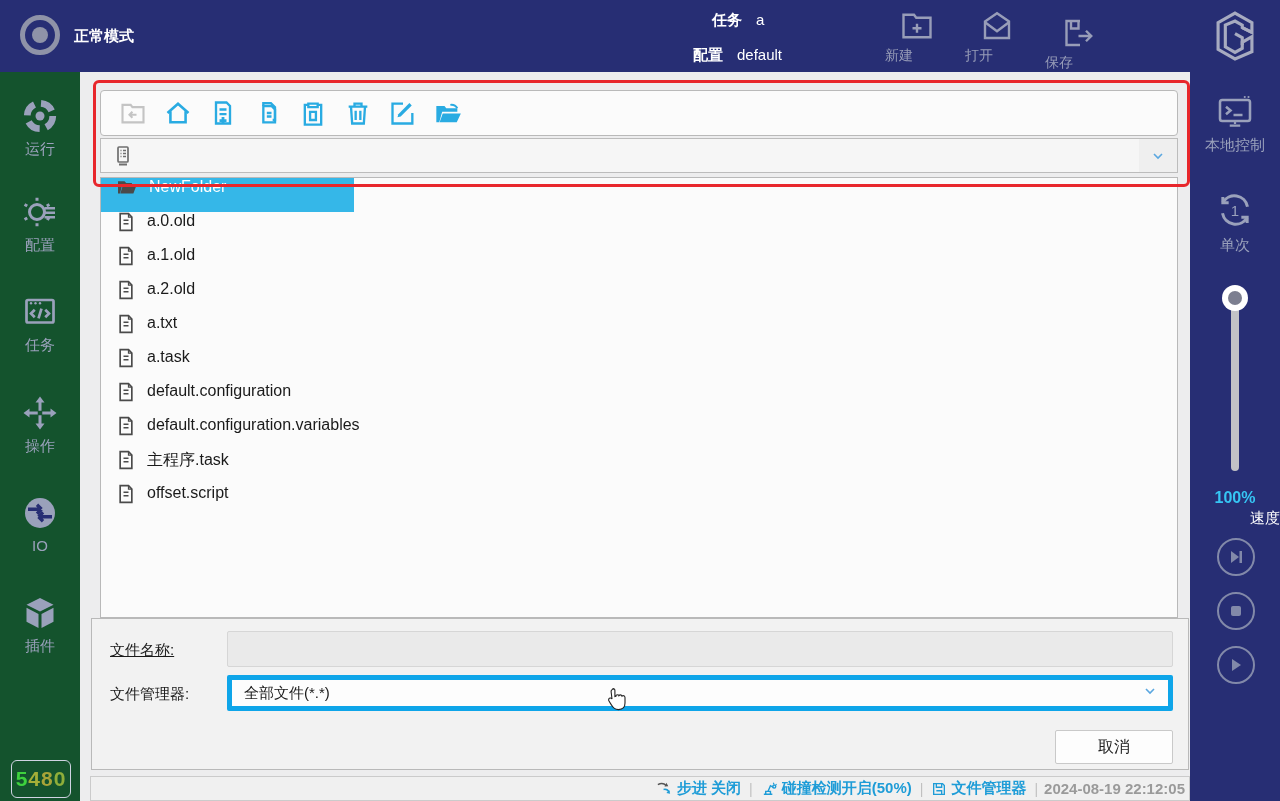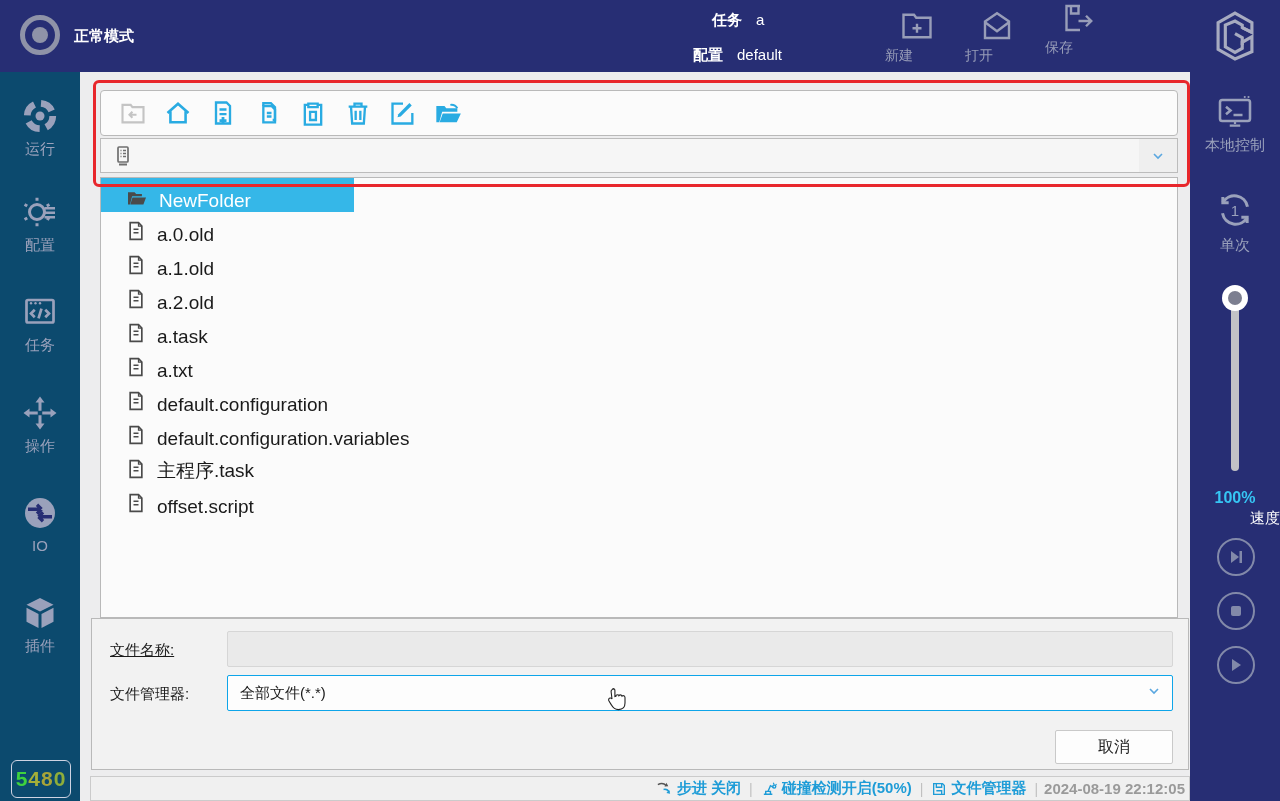--- a/index.html
+++ b/index.html
@@ -13,21 +13,21 @@
   .mode-dot { position:absolute; left:7px; top:7px; width:16px; height:16px; background:#8f93a8; border-radius:50%; }
   .mode-label { position:absolute; left:74px; top:27px; color:#ffffff; font-size:15px; font-weight:bold; }
   .hdr-kv { position:absolute; color:#ffffff; font-size:15px; }
   .hdr-kv .k { font-weight:bold; margin-right:14px; }
   .hdr-action { position:absolute; top:0; width:64px; cursor:pointer; }
   .hdr-action svg { display:block; margin:0 auto; }
   .hdr-action .lbl { display:block; margin-top:3px; color:#989db8; font-size:14px; }
   .logo { position:absolute; right:16px; top:7px; }
 
   
-  .sidebar-left { position:absolute; left:0; top:72px; width:80px; height:729px; background:#0c4a6e; }
+  .sidebar-left { position:absolute; left:0; top:72px; width:80px; height:729px; background:#14532d; }
   .sidebar-right { position:absolute; right:0; top:72px; width:90px; height:729px; background:#272e74; }
   .nav-item { position:absolute; left:0; width:100%; text-align:center; color:#9aa1bb; cursor:pointer; }
   .nav-item svg { display:block; margin:0 auto; }
   .nav-item .lbl { display:block; margin-top:6px; font-size:15px; }
   .counter-box { position:absolute; left:11px; top:688px; width:60px; height:38px; border:1px solid #cfd3e2; border-radius:6px;
     display:flex; align-items:center; justify-content:center; font-size:21px; font-weight:bold; letter-spacing:1px; }
 
   
   .slider-track { position:absolute; left:41px; top:219px; width:8px; height:180px; background:#c2c2c6; border-radius:4px; }
   .slider-knob { position:absolute; left:32px; top:213px; width:26px; height:26px; background:#ffffff; border-radius:50%;
@@ -46,30 +46,30 @@
   .tb-btn { width:45px; height:40px; display:flex; align-items:center; justify-content:center; cursor:pointer; }
 
   .fm-pathbar { position:absolute; left:100px; top:138px; width:1078px; height:35px; background:#f6f6f6;
      border:1px solid #bcbcbc; display:flex; align-items:center; }
   .path-icon { margin-left:10px; }
   .path-text { flex:1; font-size:14px; color:#333; padding-left:10px; }
   .path-drop { width:38px; height:33px; background:#efefef; display:flex; align-items:center; justify-content:center; cursor:pointer; }
 
   .fm-list { position:absolute; left:100px; top:177px; width:1078px; height:441px; background:#fbfbfb;
      border:1px solid #b9b9b9; overflow:hidden; }
-  .file-row { display:flex; align-items:flex-end; height:34px; padding-left:26px; cursor:pointer; font-size:19px; color:#1a1a1a; }
+  .file-row { display:flex; align-items:flex-start; height:34px; padding-left:16px; cursor:pointer; font-size:16px; color:#1a1a1a; }
   .file-row svg { margin-right:12px; flex:none; }
   .file-row.selected { background:#35b7e8; color:#ffffff; width:253px; }
 
   .fm-form { position:absolute; left:91px; top:618px; width:1098px; height:152px; background:#f2f2f2; border:1px solid #b9b9b9; }
   .form-label { position:absolute; left:18px; font-size:15px; color:#1a1a1a; }
   .filename-input { position:absolute; left:135px; top:12px; width:946px; height:36px; background:#eaeaea;
      border:1px solid #d6d6d6; border-radius:2px; font-size:15px; padding:0 10px; color:#1a1a1a; }
   .filetype-select { position:absolute; left:135px; top:56px; width:946px; height:36px; background:#fdfdfd;
-     border:1px solid #0ea5e9; border-radius:2px; display:flex; align-items:center; cursor:pointer; }
+     border:5px solid #0ea5e9; border-radius:2px; display:flex; align-items:center; cursor:pointer; }
   .filetype-select .val { flex:1; font-size:15px; color:#1a1a1a; padding-left:12px; }
   .filetype-select .drop { width:36px; text-align:center; }
   .cancel-btn { position:absolute; left:963px; top:111px; width:118px; height:34px; background:#fdfdfd;
      border:1px solid #c9c9c9; border-radius:2px; font-size:16px; color:#222; cursor:pointer; }
 
   
   .annotation { position:absolute; left:93px; top:80px; width:1097px; height:107px; border:3px solid #e8272c;
      border-radius:6px; pointer-events:none; z-index:50; }
 
   
@@ -107,21 +107,21 @@
     </svg>
     <span class="lbl">新建</span>
   </div>
   <div class="hdr-action" style="left:965px; top:8px;">
     <svg width="36" height="36" viewBox="0 0 24 24" fill="none" stroke="#989db8" stroke-width="1.6">
       <path d="M4 9 L12 3.5 L20 9 v11 H4 z"></path>
         <path d="M4 9.5 l8 6 l8 -6"></path>
     </svg>
     <span class="lbl">打开</span>
   </div>
-  <div class="hdr-action" style="left:1045px; top:0;">
+  <div class="hdr-action" style="left:1045px; top:15px;">
     <svg width="36" height="36" viewBox="0 0 24 24" fill="none" stroke="#989db8" stroke-width="1.6">
       <path d="M14 4 H5 v16 h9"></path>
         <path d="M8 4 v5 h5 v-5"></path>
         <path d="M13 14 h8 M18 10.5 L21.5 14 L18 17.5"></path>
     </svg>
     <span class="lbl">保存</span>
   </div>
 
   <svg class="logo" width="58" height="58" viewBox="0 0 24 24" fill="none" stroke="#a7abc0" stroke-width="1.3">
     <path d="M12 2.5 L19 6.5 v4 l-4 -2 v-1 l-3 -1.7 L8 7.5 v9 l4 2.3 3 -1.7 v-2.5 l4 -2.3 v6.2 L12 21.5 L5 17.5 v-11 z"></path>
@@ -334,29 +334,29 @@
           <path d="M7 10 h6 M7 14 h6" stroke-width="1.8"></path>
         </svg></span>
     <span class="fname">a.2.old</span>
   </div>
     <div class="file-row">
     <span class="icon-slot"><svg width="18" height="20" viewBox="0 0 20 24" fill="none" stroke="#4a4a4a" stroke-width="2">
           <path d="M3 2 h10 l4 4 v16 H3 z"></path>
           <path d="M13 2 v4 h4" stroke-width="1.5"></path>
           <path d="M7 10 h6 M7 14 h6" stroke-width="1.8"></path>
         </svg></span>
+    <span class="fname">a.txt</span>
+  </div>
+    <div class="file-row">
+    <span class="icon-slot"><svg width="18" height="20" viewBox="0 0 20 24" fill="none" stroke="#4a4a4a" stroke-width="2">
+          <path d="M3 2 h10 l4 4 v16 H3 z"></path>
+          <path d="M13 2 v4 h4" stroke-width="1.5"></path>
+          <path d="M7 10 h6 M7 14 h6" stroke-width="1.8"></path>
+        </svg></span>
     <span class="fname">a.task</span>
-  </div>
-    <div class="file-row">
-    <span class="icon-slot"><svg width="18" height="20" viewBox="0 0 20 24" fill="none" stroke="#4a4a4a" stroke-width="2">
-          <path d="M3 2 h10 l4 4 v16 H3 z"></path>
-          <path d="M13 2 v4 h4" stroke-width="1.5"></path>
-          <path d="M7 10 h6 M7 14 h6" stroke-width="1.8"></path>
-        </svg></span>
-    <span class="fname">a.txt</span>
   </div>
     <div class="file-row">
     <span class="icon-slot"><svg width="18" height="20" viewBox="0 0 20 24" fill="none" stroke="#4a4a4a" stroke-width="2">
           <path d="M3 2 h10 l4 4 v16 H3 z"></path>
           <path d="M13 2 v4 h4" stroke-width="1.5"></path>
           <path d="M7 10 h6 M7 14 h6" stroke-width="1.8"></path>
         </svg></span>
     <span class="fname">default.configuration</span>
   </div>
     <div class="file-row">

